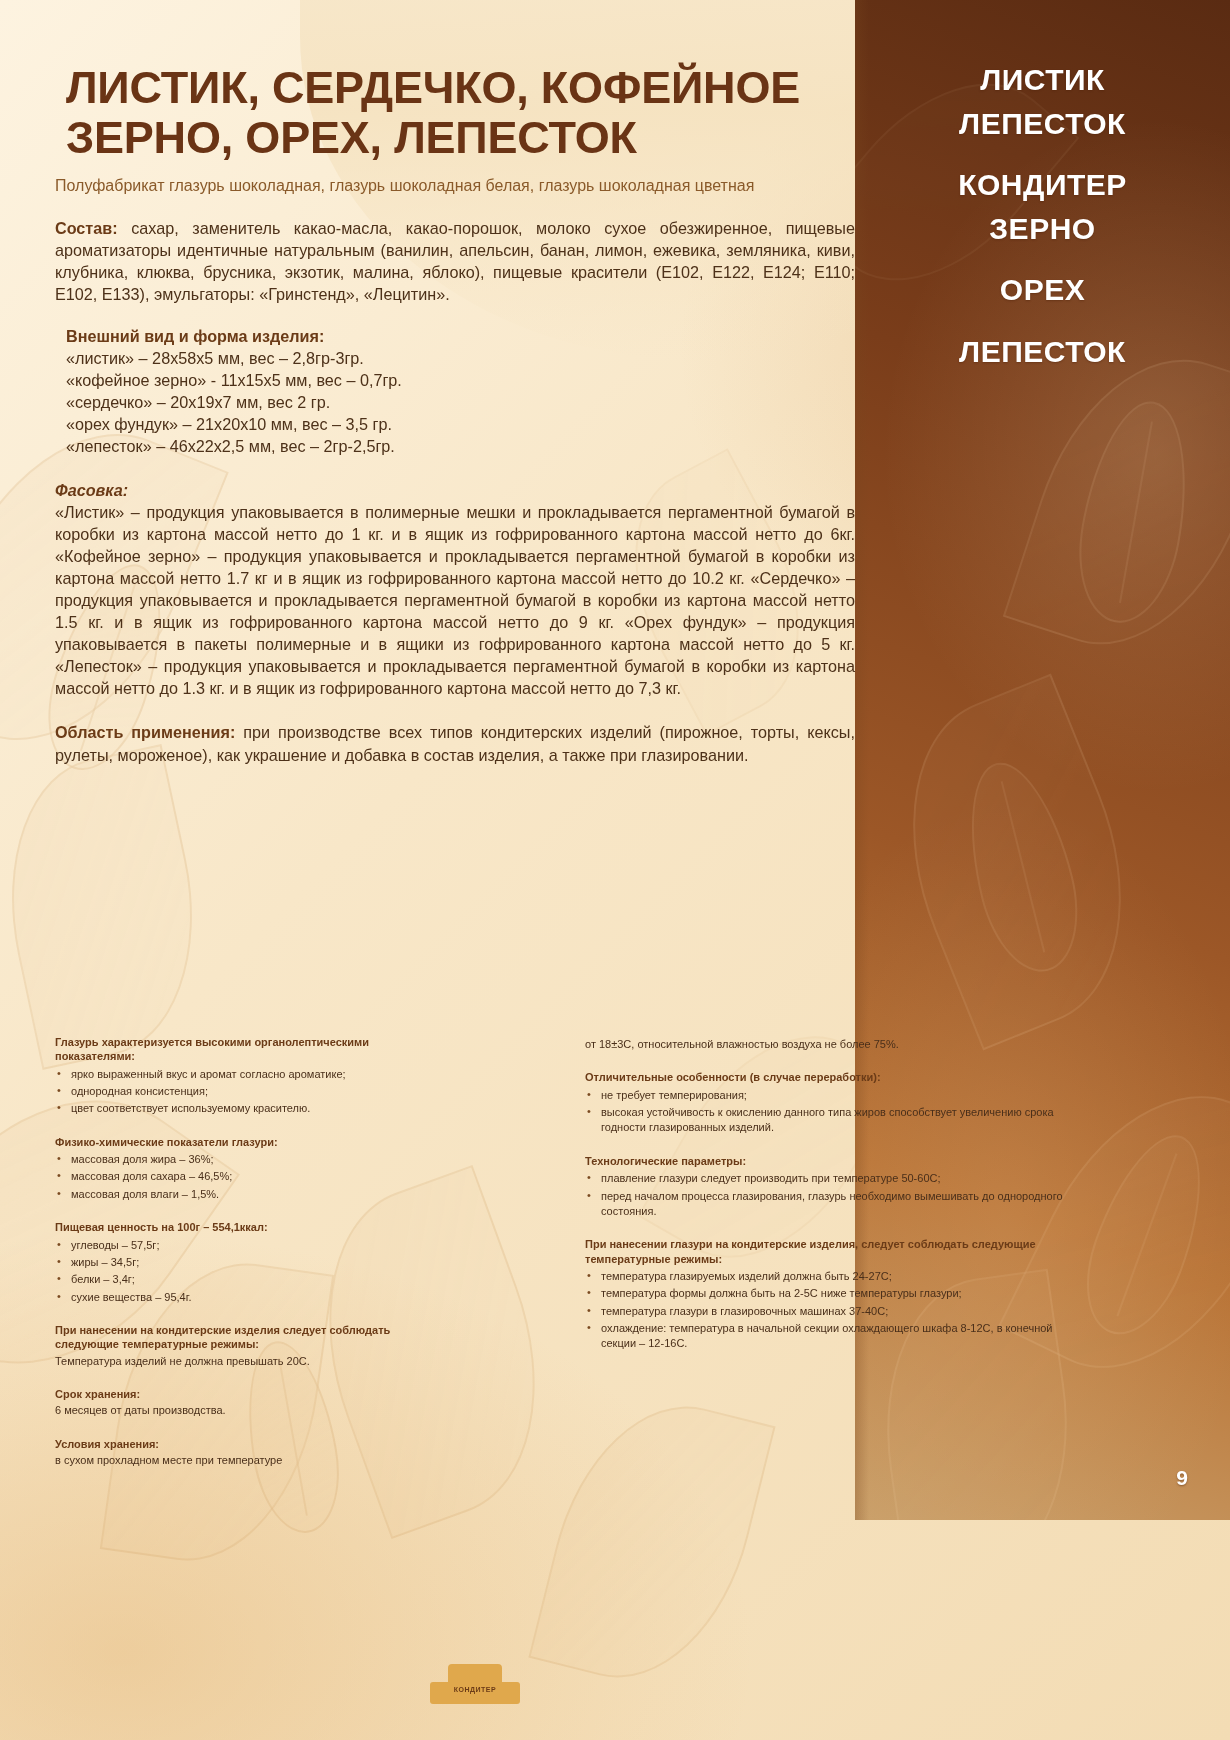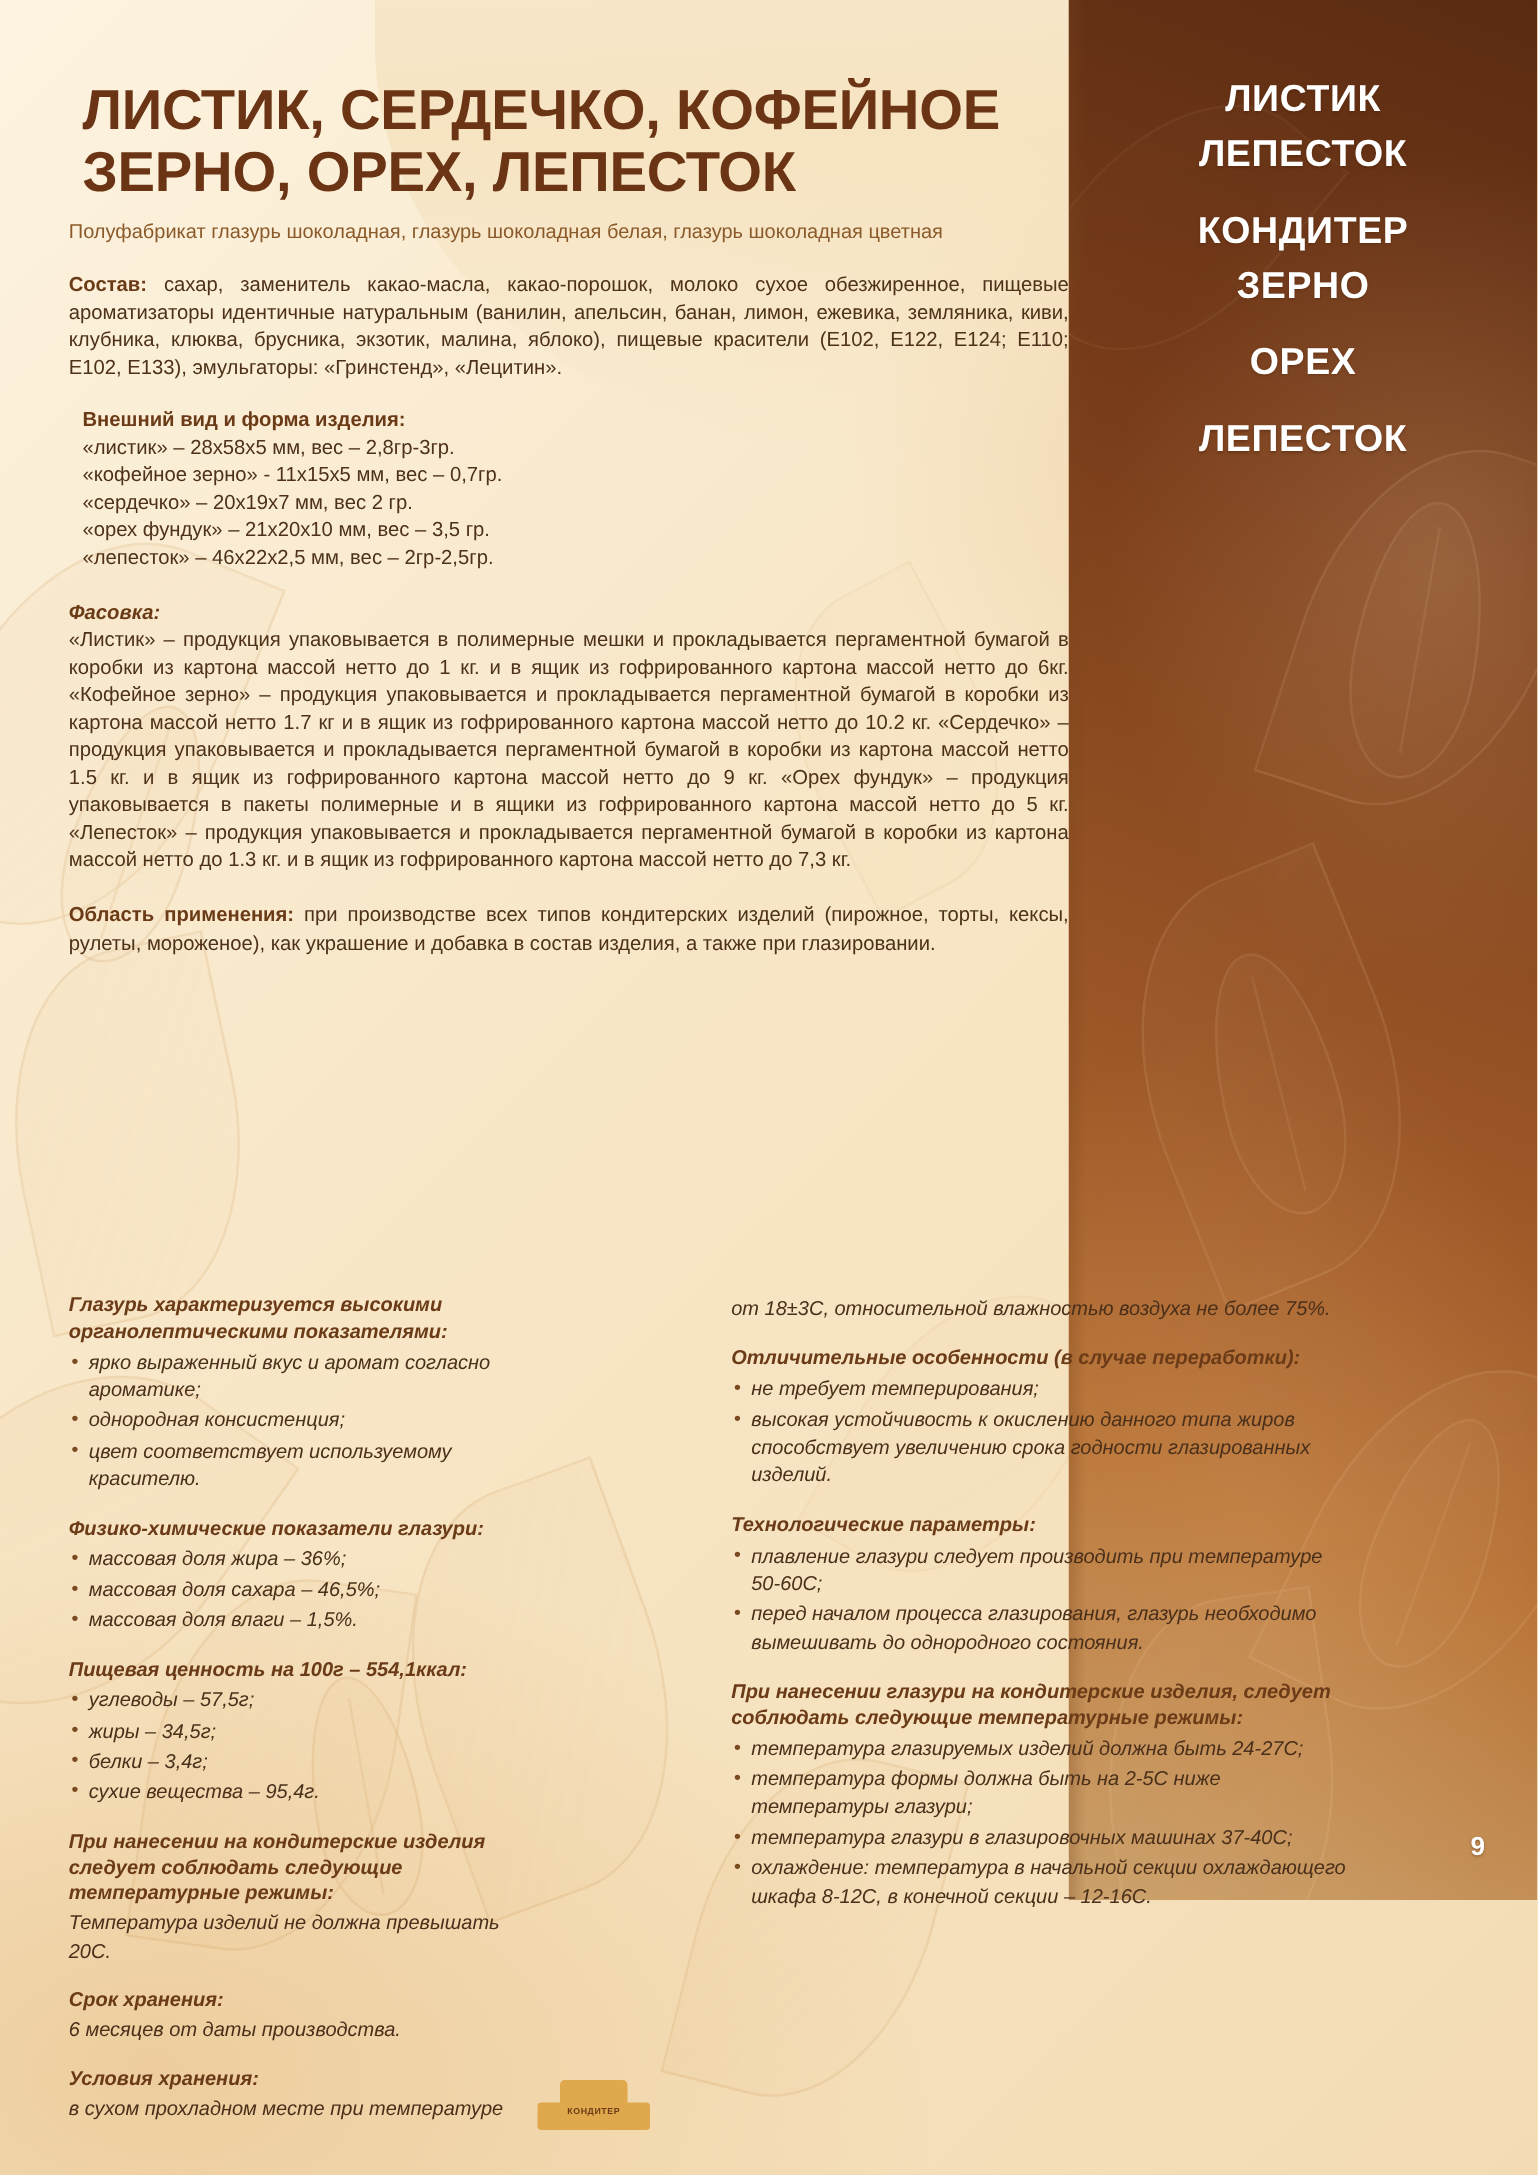--- a/index.html
+++ b/index.html
@@ -80,21 +80,21 @@
   .subtitle{
     margin-top:8px;font-size:16px;line-height:1.38;color:#8a5a2a;
   }
   .sec{margin-top:16px;font-size:16.2px;line-height:1.36;color:#4d3119;}
   .lbl{font-weight:bold;color:#6b3b17;}
   .sec p{margin:0;}
   .just{text-align:justify;}
   .lines div{white-space:nowrap;}
   
   .cols{position:absolute;left:55px;top:1035px;width:1085px;}
-  .col{position:absolute;top:0;width:380px;font-size:16px;line-height:1.4;font-style:italic;}
+  .col{position:absolute;top:0;width:380px;font-size:11px;line-height:1.4;}
   .colL{left:0;}
   .colR{left:530px;width:500px;}
   .hdr{font-weight:bold;color:#6b3b17;margin-top:18px;line-height:1.3;}
   .hdr.first{margin-top:0;}
   ul.b{margin:3px 0 0 0;padding:0;list-style:none;}
   ul.b li{position:relative;padding-left:16px;margin-top:2px;}
   ul.b li:before{content:"•";position:absolute;left:2px;top:-1px;color:#7a4a20;}
   .plain{margin-top:2px;}
   
   .footer-logo{

